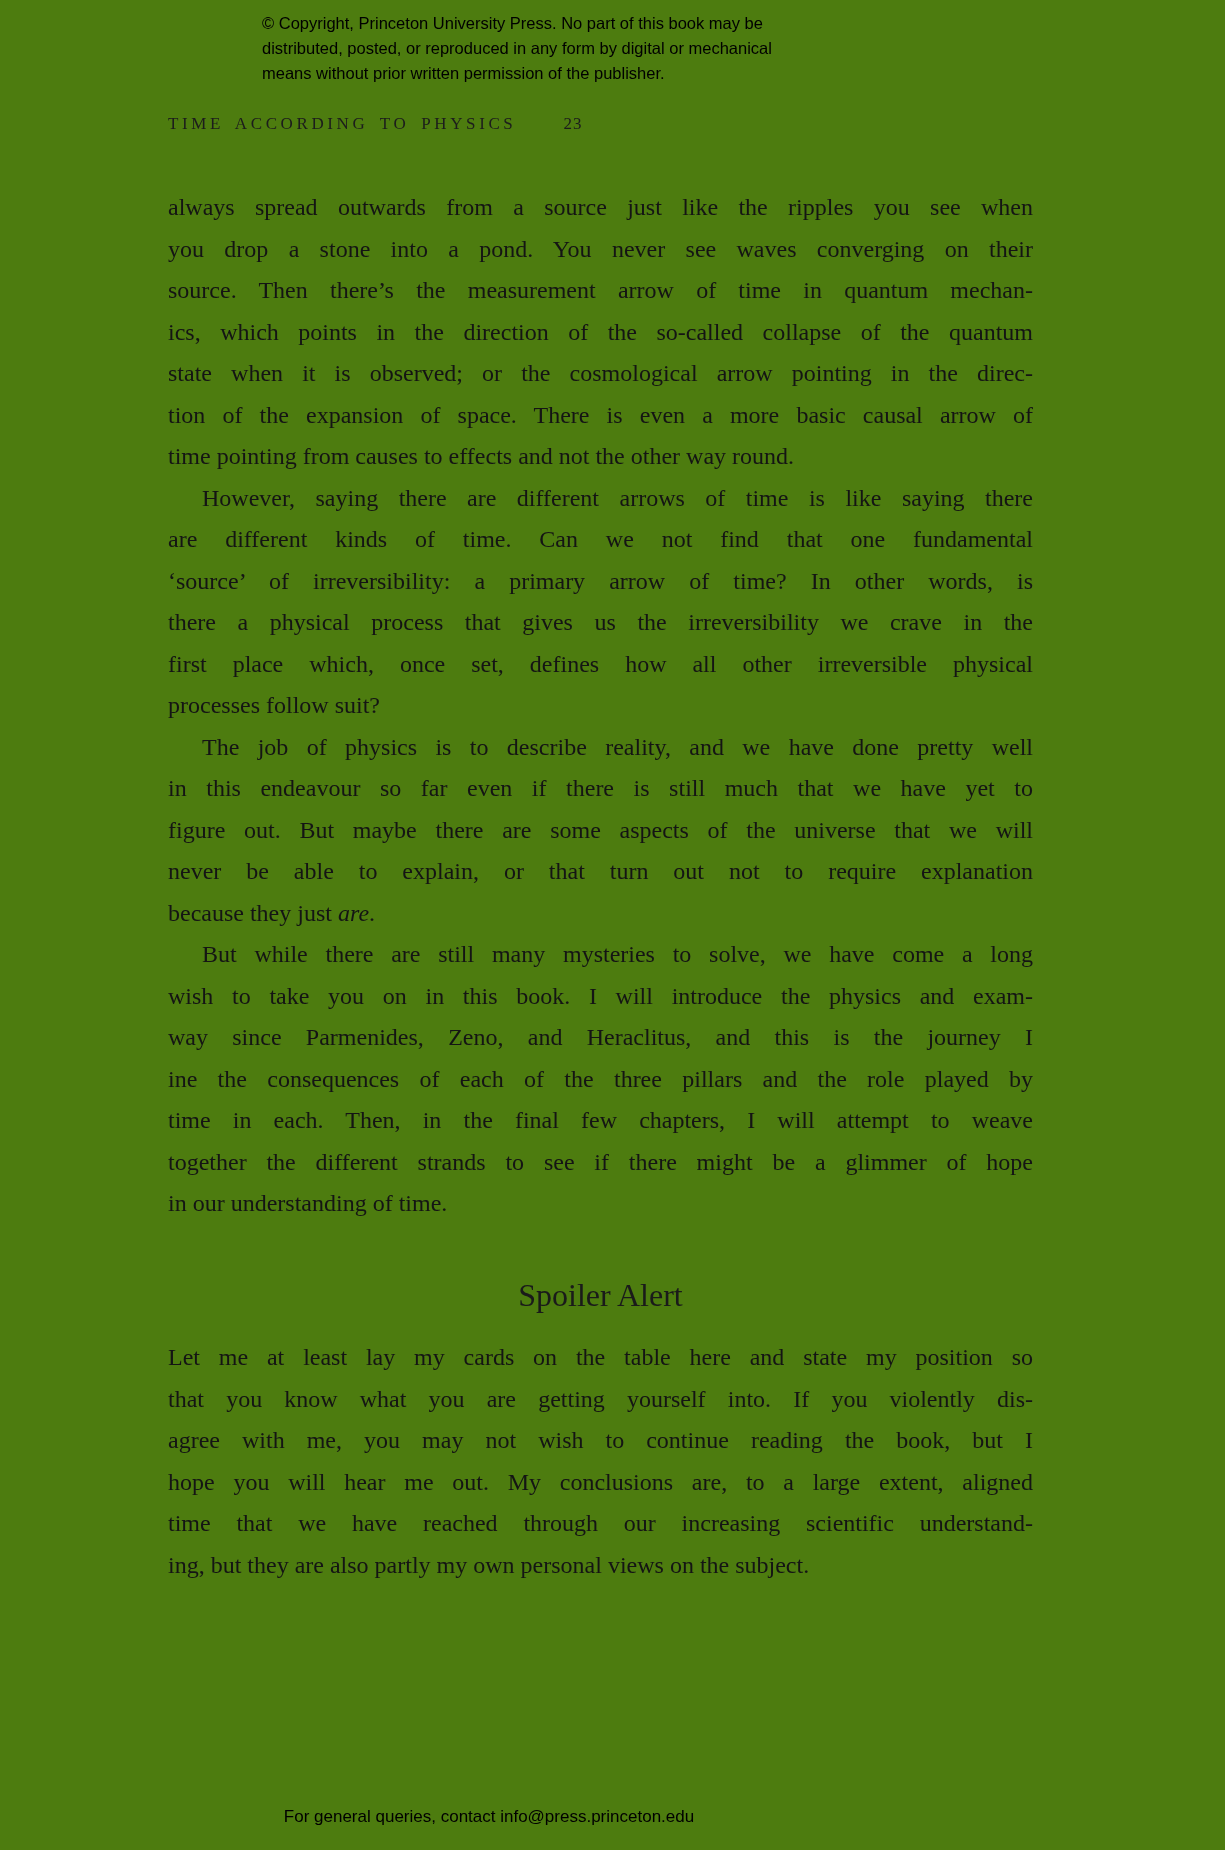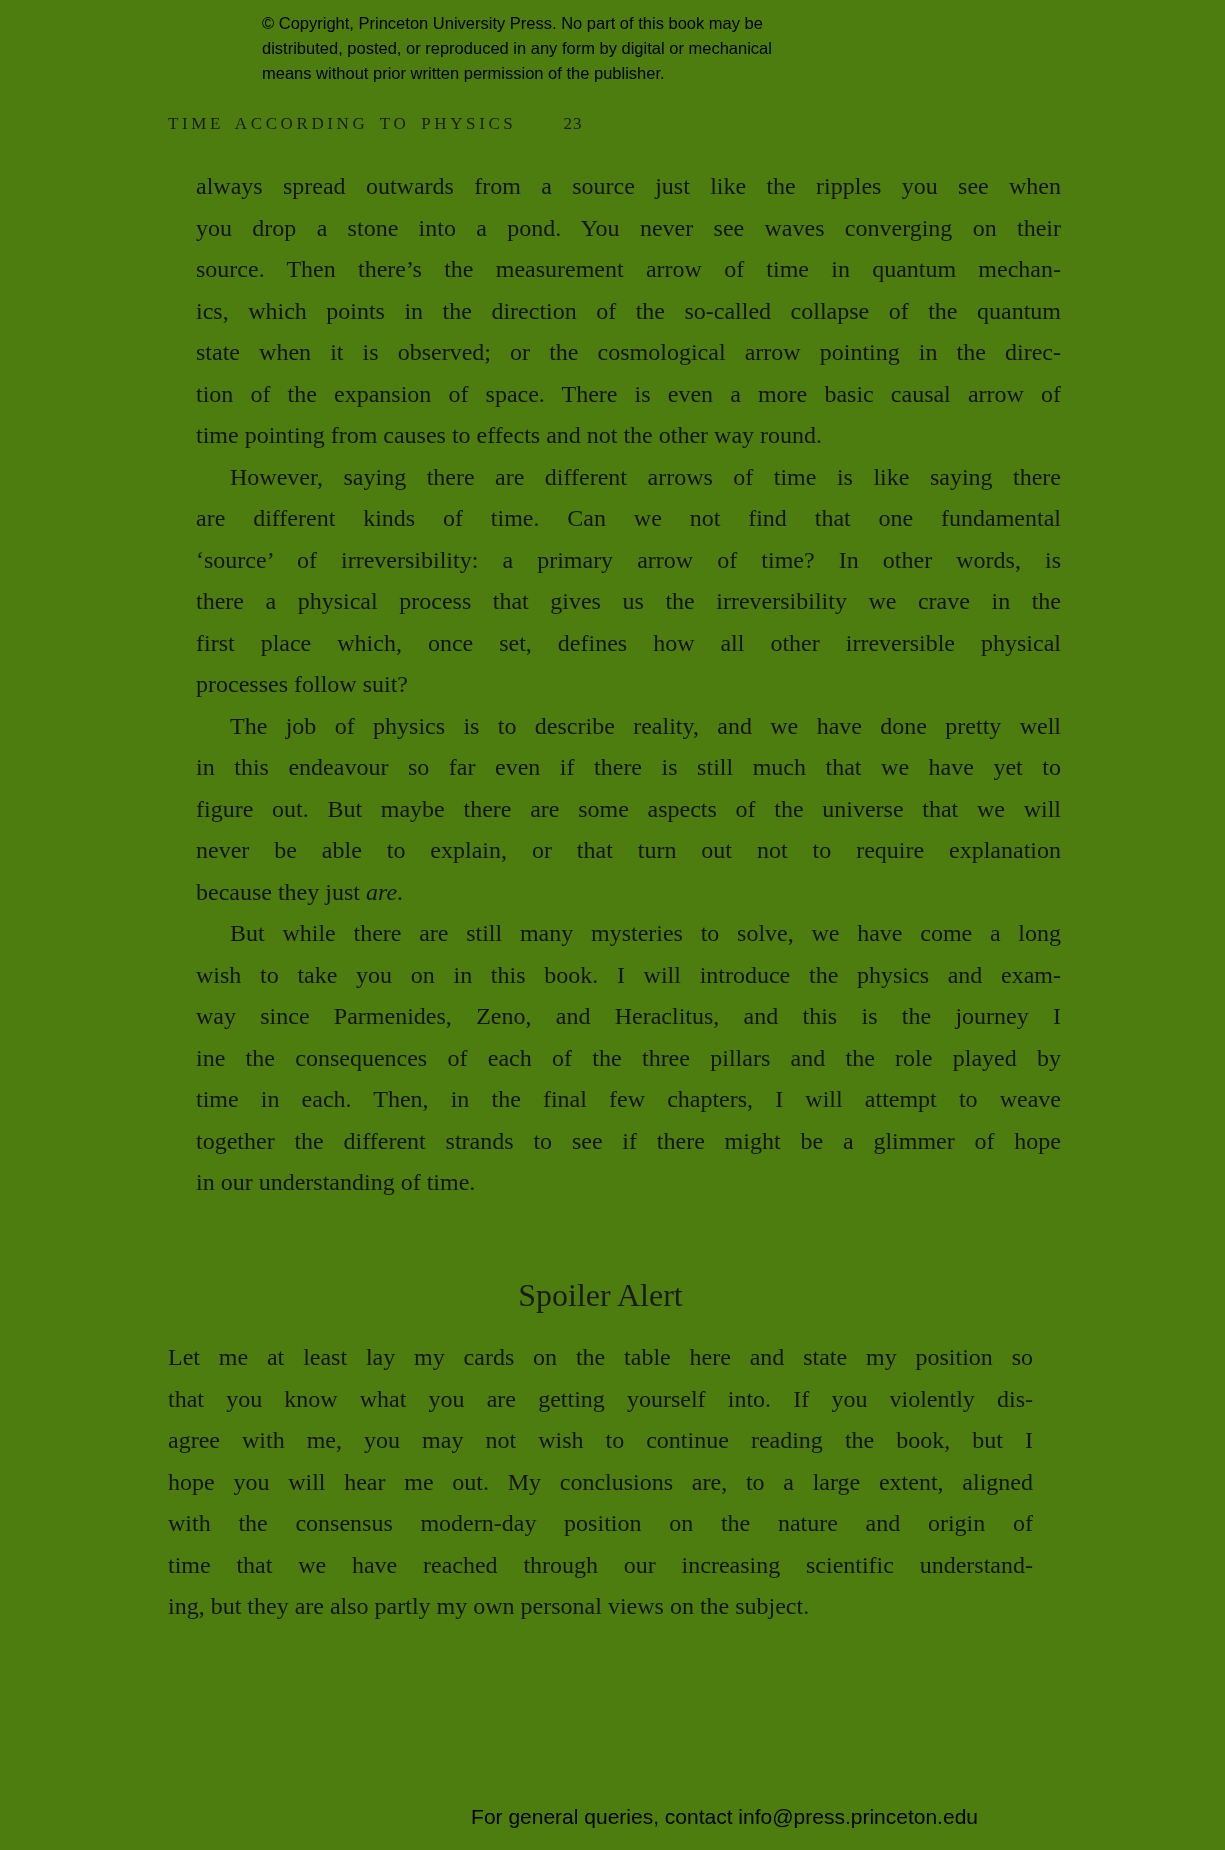--- a/index.html
+++ b/index.html
@@ -49,21 +49,21 @@
 
   
   .body-block {
     position: absolute;
     left: 168px;
     width: 865px;
     font-size: 24px;
     line-height: 41.5px;
     color: #141414;
   }
-  .block1 { top: 166px; margin-left: 28px; }
+  .block1 { top: 187px; }
   .block2 { top: 1337px; }
   .para { margin: 0; }
   .line {
     text-align: justify;
     text-align-last: justify;
     white-space: normal;
   }
   .line.last { text-align-last: left; }
   .line.indent { text-indent: 34px; }
 
@@ -80,23 +80,23 @@
     line-height: 36px;
     color: #1a1a1a;
   }
 
   
   .footer {
     position: absolute;
     left: 0;
     top: 1804px;
     width: 978px;
-    text-align: right;
+    text-align: center;
     font-family: "Liberation Sans", sans-serif;
-    font-size: 21px;
+    font-size: 17px;
     line-height: 25px;
     color: #000000;
   }
 </style>
 </head>
 <body>
 
 <div class="page">
 
   <div class="copyright">
@@ -147,21 +147,20 @@
     </div>
 
   <h2 class="section-heading">Spoiler Alert</h2>
 
   <div class="body-block block2" id="block2">
       <div class="para">
         <div class="line"><span>Let me at least lay my cards on the table here and state my position so</span></div>
         <div class="line"><span>that you know what you are getting yourself into. If you violently dis-</span></div>
         <div class="line"><span>agree with me, you may not wish to continue reading the book, but I</span></div>
         <div class="line"><span>hope you will hear me out. My conclusions are, to a large extent, aligned</span></div>
-        <div class="line"><span>with the consensus modern-day position on the nature and origin of</span></div>
         <div class="line"><span>time that we have reached through our increasing scientific understand-</span></div>
         <div class="line last"><span>ing, but they are also partly my own personal views on the subject.</span></div>
       </div>
     </div>
 
   <div class="footer">
     <span>For general queries, contact info@press.princeton.edu</span>
   </div>
 
 </div>

